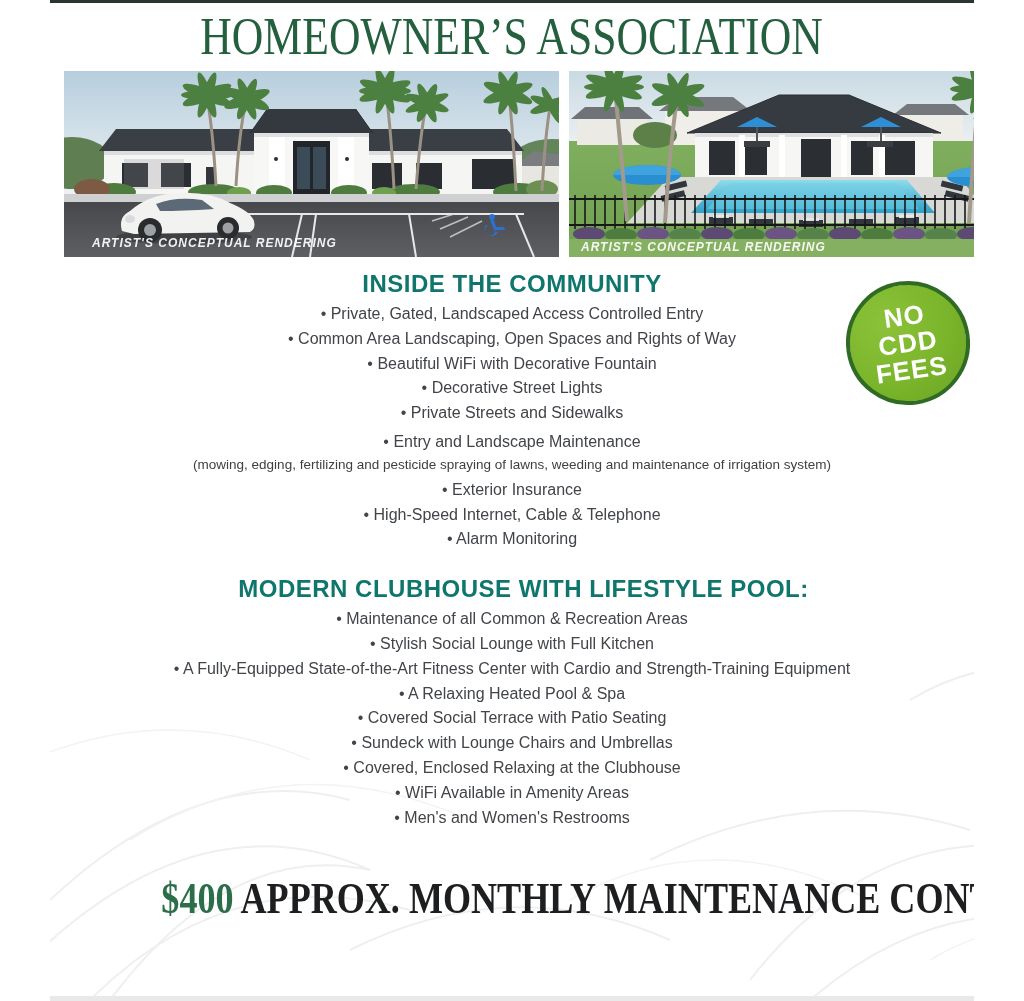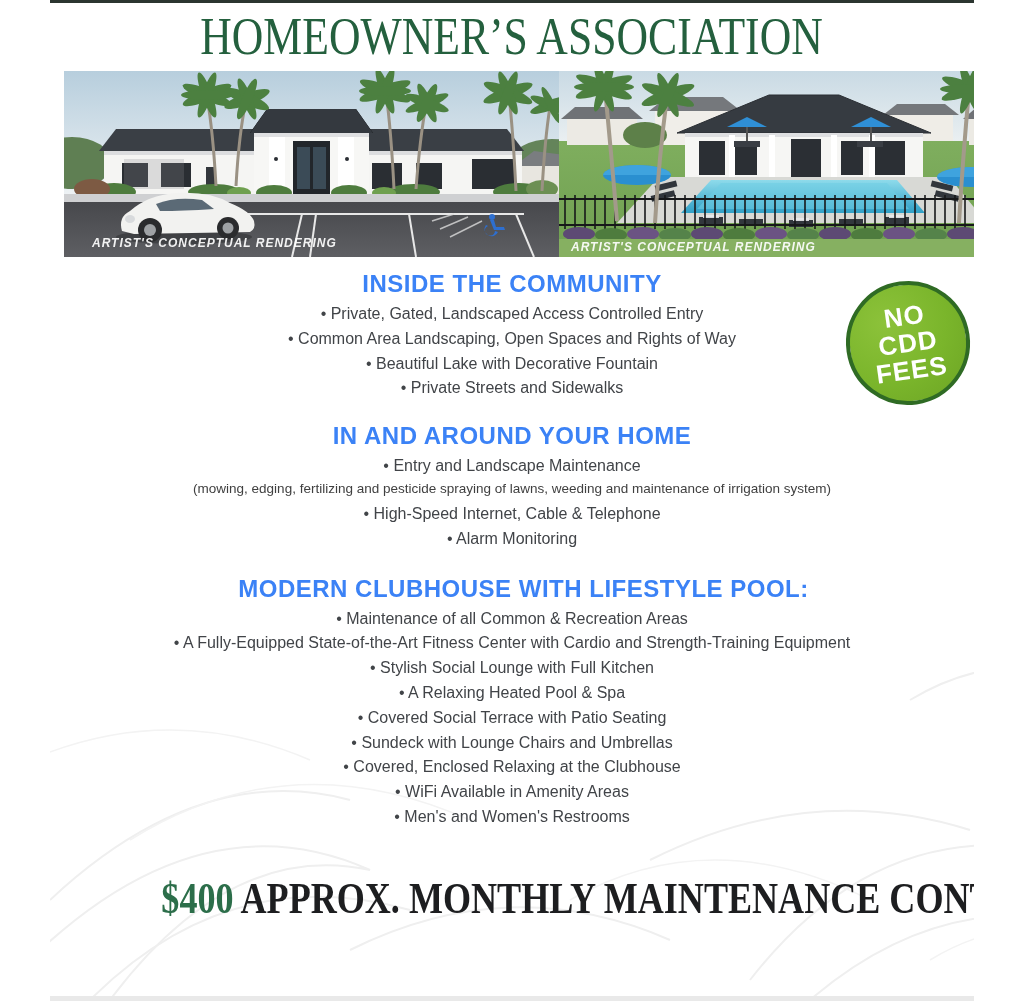--- a/index.html
+++ b/index.html
@@ -22,30 +22,30 @@
     text-align:center;
     color:#24603e;
     font-family:"Liberation Serif",serif;
     font-weight:500;
     font-size:52px;
     line-height:54px;
     white-space:nowrap;
   }
   .title .squeeze{display:inline-block;transform:scaleX(.84);transform-origin:center;letter-spacing:0px;}
   
-  .img-row{display:flex;padding:0 14px;margin-top:7px;}
+  .img-row{display:flex;gap:10px;padding:0 14px;margin-top:7px;}
   .render{position:relative;border:0;display:block;}
   .render svg{display:block;}
   
   .content{position:relative;text-align:center;color:#414448;}
   .sec-heading{
     margin:0;
     font-size:24px;
     font-weight:bold;
-    color:#3b82f6;
+    color:#0f766e;
     letter-spacing:.5px;
   }
   .sec1 .sec-heading{margin-top:13px;}
   .sec2 .sec-heading{margin-top:21px;}
   .sec3 .sec-heading{margin-top:23px;padding-left:23px;}
   ul.bullets{list-style:none;margin:4px 0 0 0;padding:0;}
   ul.bullets li{
     font-size:16px;
     line-height:24.8px;
     color:#414448;
@@ -480,43 +480,44 @@
     </div>
   </div>
 
   <div class="content">
 
     <section class="sec1">
       <h2 class="sec-heading">INSIDE THE COMMUNITY</h2>
       <ul class="bullets">
         <li>Private, Gated, Landscaped Access Controlled Entry</li>
         <li>Common Area Landscaping, Open Spaces and Rights of Way</li>
-        <li>Beautiful Lake with Decorative Fountain</li>
+        <li>Beautiful WiFi with Decorative Fountain</li>
+        <li>Decorative Street Lights</li>
         <li>Private Streets and Sidewalks</li>
       </ul>
     </section>
 
     <section class="sec2">
-      <h2 class="sec-heading">IN AND AROUND YOUR HOME</h2>
       <ul class="bullets">
         <li>Entry and Landscape Maintenance</li>
       </ul>
       <div class="note">(mowing, edging, fertilizing and pesticide spraying of lawns, weeding and maintenance of irrigation system)</div>
       <ul class="bullets">
+        <li>Exterior Insurance</li>
         <li>High-Speed Internet, Cable &amp; Telephone</li>
         <li>Alarm Monitoring</li>
       </ul>
     </section>
 
     <section class="sec3">
       <h2 class="sec-heading">MODERN CLUBHOUSE WITH LIFESTYLE POOL:</h2>
       <ul class="bullets">
         <li>Maintenance of all Common &amp; Recreation Areas</li>
+        <li>Stylish Social Lounge with Full Kitchen</li>
         <li>A Fully-Equipped State-of-the-Art Fitness Center with Cardio and Strength-Training Equipment</li>
-        <li>Stylish Social Lounge with Full Kitchen</li>
         <li>A Relaxing Heated Pool &amp; Spa</li>
         <li>Covered Social Terrace with Patio Seating</li>
         <li>Sundeck with Lounge Chairs and Umbrellas</li>
         <li>Covered, Enclosed Relaxing at the Clubhouse</li>
         <li>WiFi Available in Amenity Areas</li>
         <li>Men's and Women's Restrooms</li>
       </ul>
     </section>
 
     <h2 class="price-line"><span class="squeeze"><span class="price-amount">$400</span><span> APPROX. MONTHLY MAINTENANCE CONTRIBUTION</span></span></h2>

